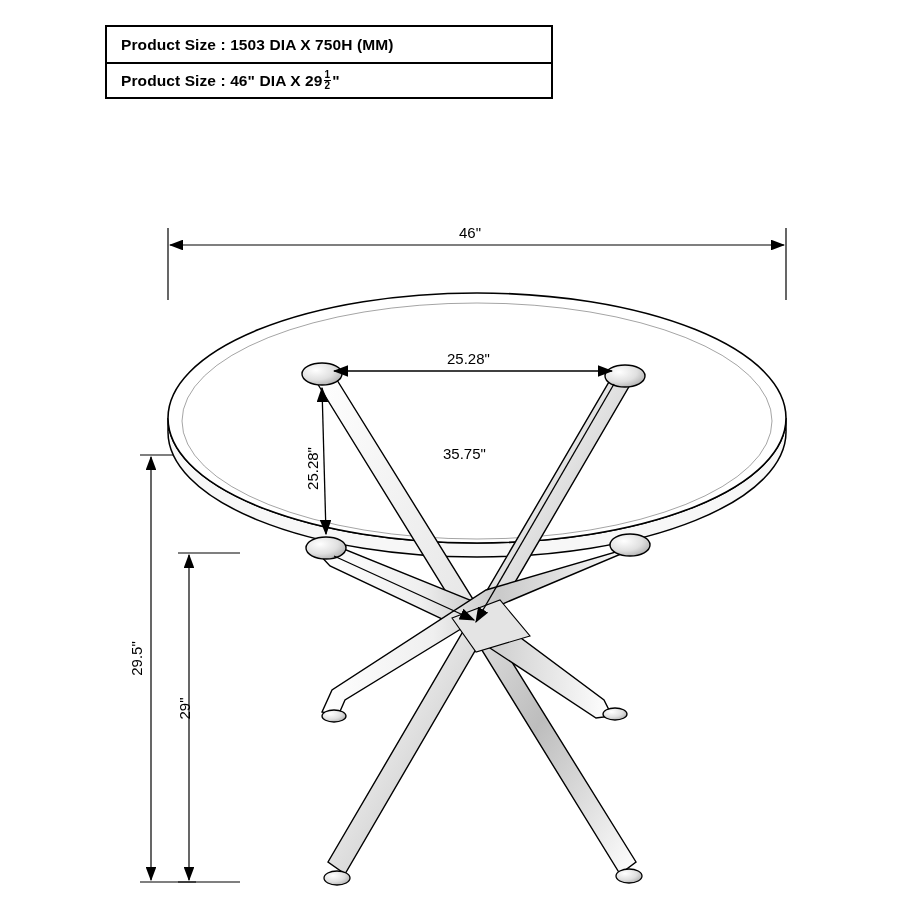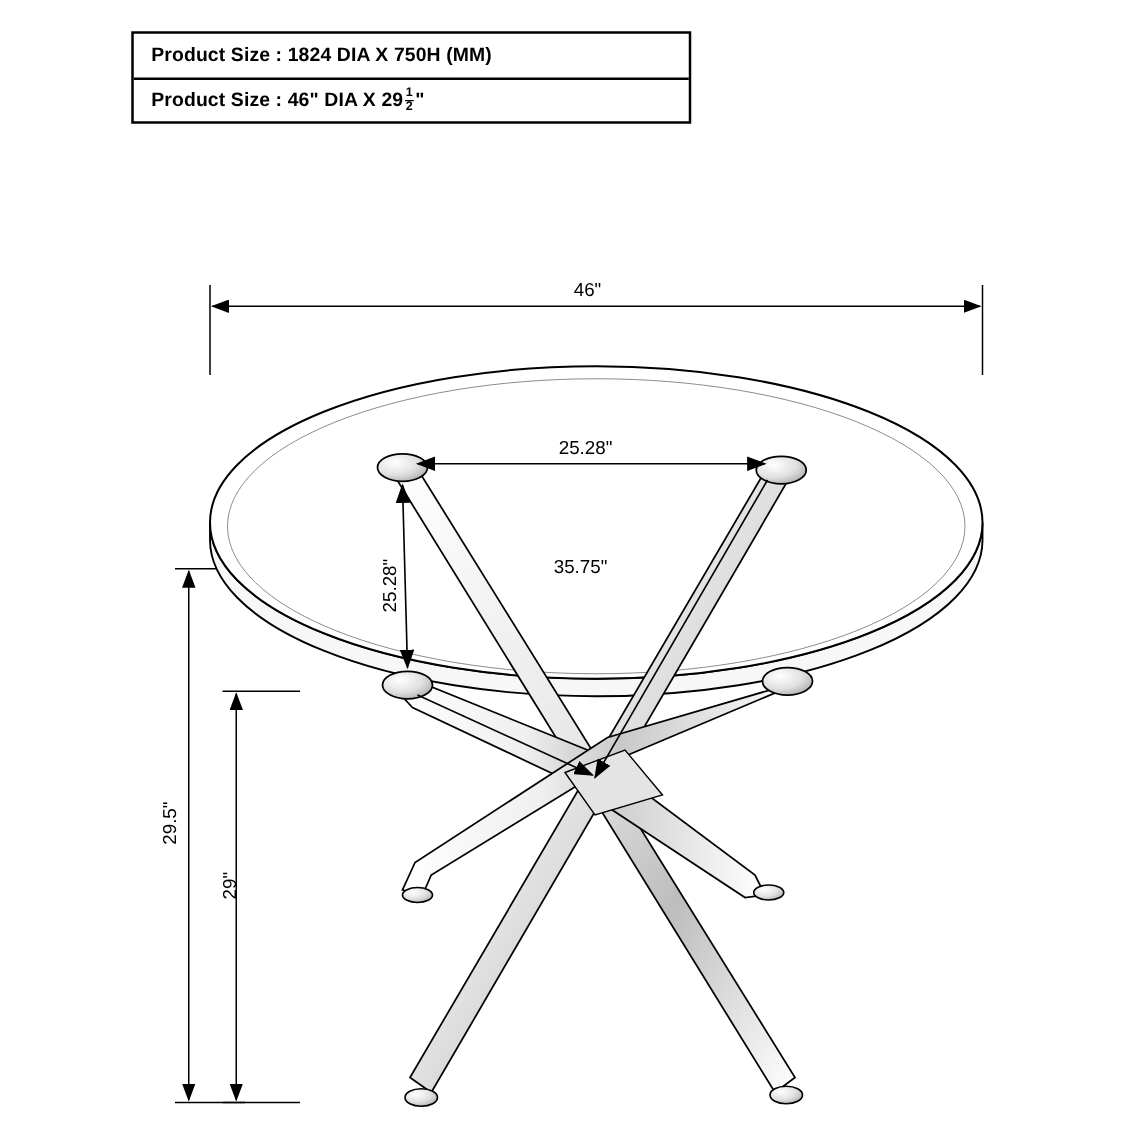--- a/index.html
+++ b/index.html
@@ -81,21 +81,21 @@
     transform-origin: 50% 50%;
   }
 </style>
 </head>
 <body>
 
 <div id="stage">
 
   <div class="spec-table">
     <div class="spec-row">
-      <span>Product Size : 1824 DIA X 750H (MM)</span>
+      <span>Product Size : 1503 DIA X 750H (MM)</span>
     </div>
     <div class="spec-row">
       <span>Product Size : 46" DIA X 29 </span>
         <span class="frac">
           <span class="num">1</span>
           <span class="den">2</span>
         </span>
         <span>"</span>
     </div>
   </div>

